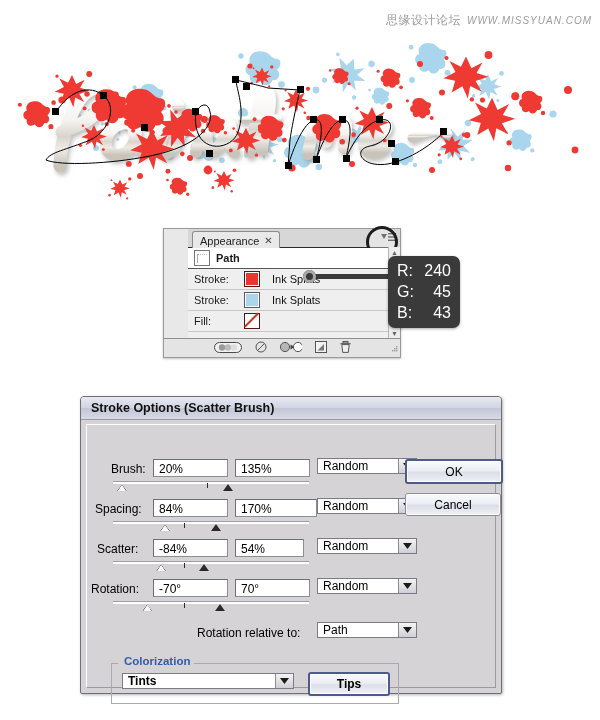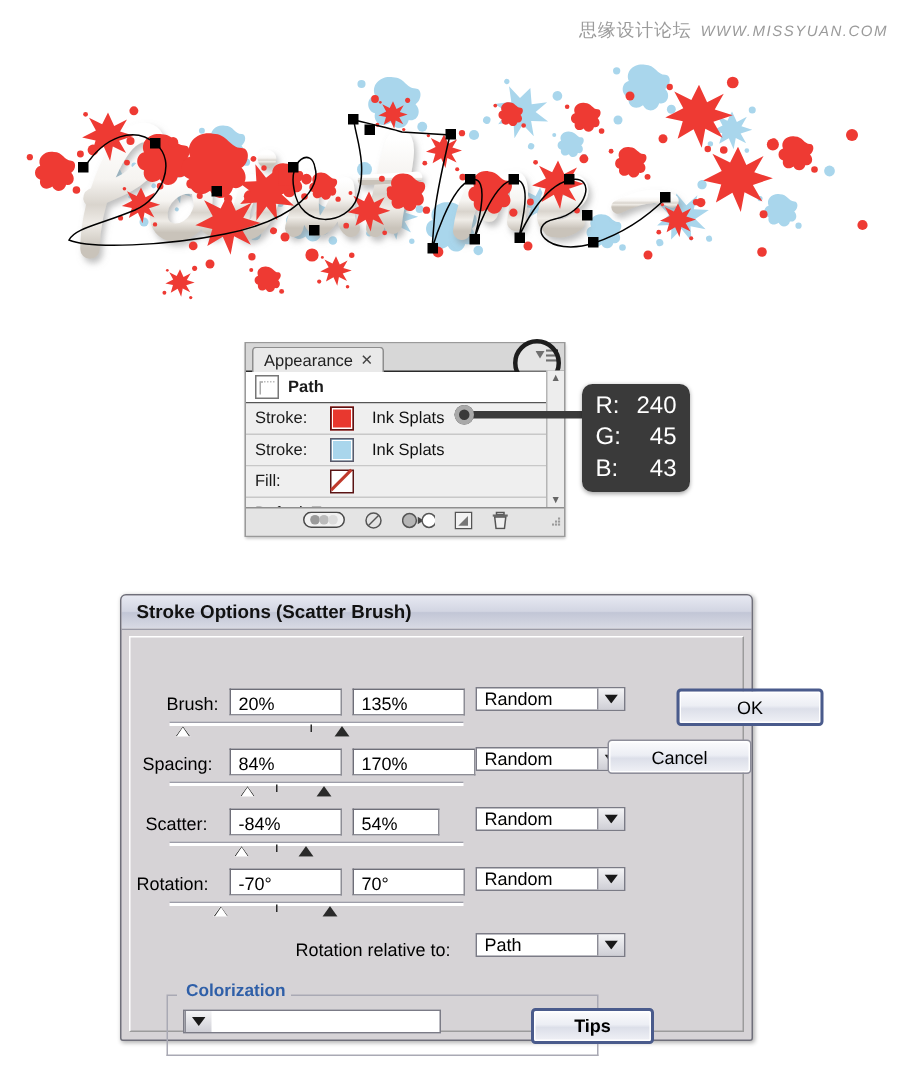--- a/index.html
+++ b/index.html
@@ -21,21 +21,21 @@
   
   #artwork{position:absolute;left:0;top:28px;width:600px;height:180px;}
   #artwork svg{display:block;}
 
   
   #appearance-panel{
     position:absolute;left:163px;top:228px;width:212px;height:128px;
     background:#e8e8e8;
     border:1px solid #9a9a9a;
     box-shadow:0 1px 2px rgba(0,0,0,.25);
-    font-size:11px;color:#111;
+    font-size:11px;color:#111;padding-left:24px;
   }
   .ap-tabstrip{
     position:relative;height:18px;background:#d7d7d7;
     border-bottom:1px solid #2a2a2a;
   }
   .ap-tab{
     position:absolute;left:4px;top:2px;height:16px;
     padding:1px 6px 0 7px;background:#e9e9e9;
     border:1px solid #8d8d8d;border-bottom:none;
     border-radius:3px 3px 0 0;
@@ -183,21 +183,21 @@
   }
   .slider .mk.filled i{clip-path:none;}
   .btn{
     position:absolute;height:21px;width:94px;
     background:linear-gradient(to bottom,#fbfbfd 0%,#eceef4 45%,#dcdfe9 55%,#f0f1f6 100%);
     border:1px solid #8d8d99;border-radius:3px;
     font-size:12px;color:#000;
     display:flex;align-items:center;justify-content:center;
     box-shadow:inset 0 0 0 1px #fff;
   }
-  .btn.default{border:2px solid #4a5b8c;border-radius:3px;margin-left:46px;}
+  .btn.default{border:2px solid #4a5b8c;border-radius:3px;}
   .group{
     position:absolute;border:1px solid #a9a9b4;border-top:none;
     background:transparent;
     font-weight:bold;
   }
   .group .legend{
     position:absolute;top:-8px;left:8px;background:#d6d3d6;
     padding:0 4px;font-size:11.5px;color:#2f5fa8;
   }
   .group .ltop-l{position:absolute;top:0;left:0;width:6px;height:1px;background:#a9a9b4;}
@@ -514,21 +514,21 @@
           <i></i>
         </div>
       <div class="mk filled" style="left:50%">
           <i></i>
         </div>
     </div>
 
     <div class="frow" style="top:114px">
       <span class="flabel" style="left:10px;top:3px">Scatter:</span>
       <span class="tfield" style="left:66px;top:0;width:75px">-84%</span>
-      <span class="tfield" style="left:148px;top:0;width:58px">54%</span>
+      <span class="tfield" style="left:148px;top:0;width:69px">54%</span>
       <span class="combo" style="left:230px;top:-1px;width:100px">
         <span class="cv">Random</span>
         <span class="cb">
           <svg width="9" height="6" viewBox="0 0 9 6">
               <polygon points="0,0 9,0 4.5,6" fill="#1a1a1a"></polygon>
             </svg>
         </span>
       </span>
     </div>
     <div class="slider" style="left:26px;top:136px;width:196px">
@@ -576,20 +576,21 @@
             </svg>
         </span>
       </span>
     </div>
 
     <div class="group" style="left:24px;top:238px;width:286px;height:40px">
       <div class="ltop-l"></div>
       <div class="ltop-r" style="left:66px;right:0"></div>
       <div class="legend">Colorization</div>
       <span class="combo" style="left:10px;top:10px;width:172px">
+        <span class="cv">Tints</span>
         <span class="cb">
           <svg width="9" height="6" viewBox="0 0 9 6">
               <polygon points="0,0 9,0 4.5,6" fill="#1a1a1a"></polygon>
             </svg>
         </span>
       </span>
       <span class="btn default" style="left:196px;top:9px;width:78px;height:20px">
         <span>Tips</span>
       </span>
     </div>

